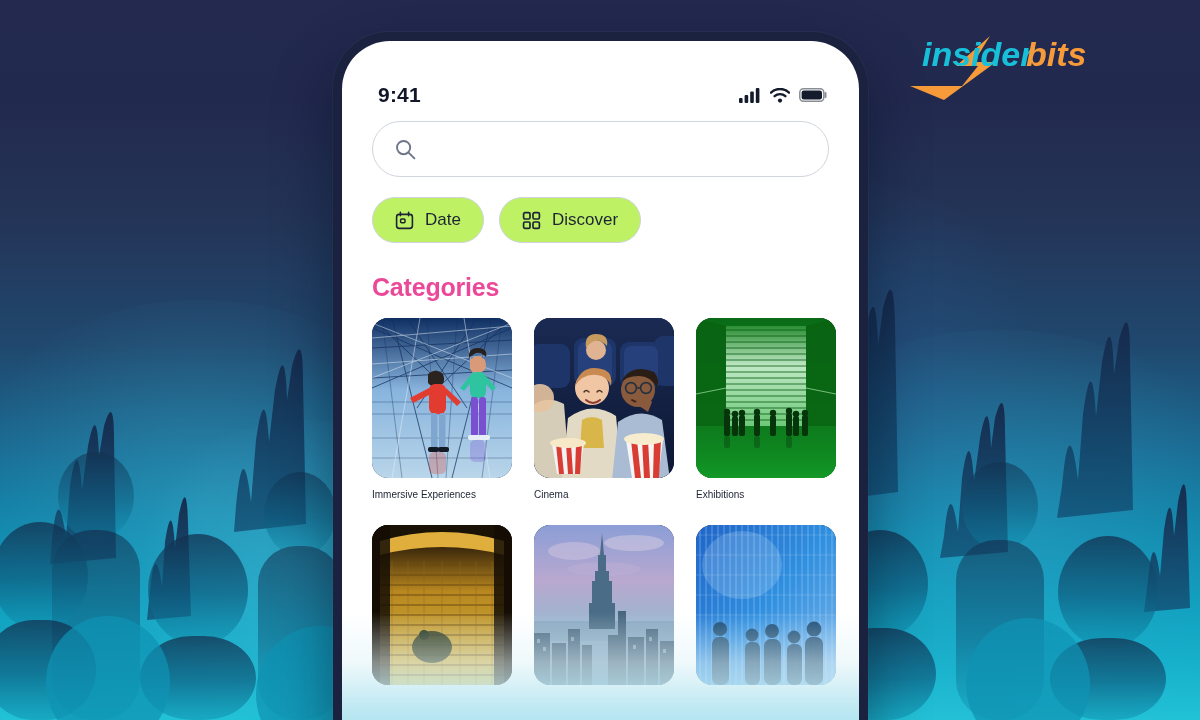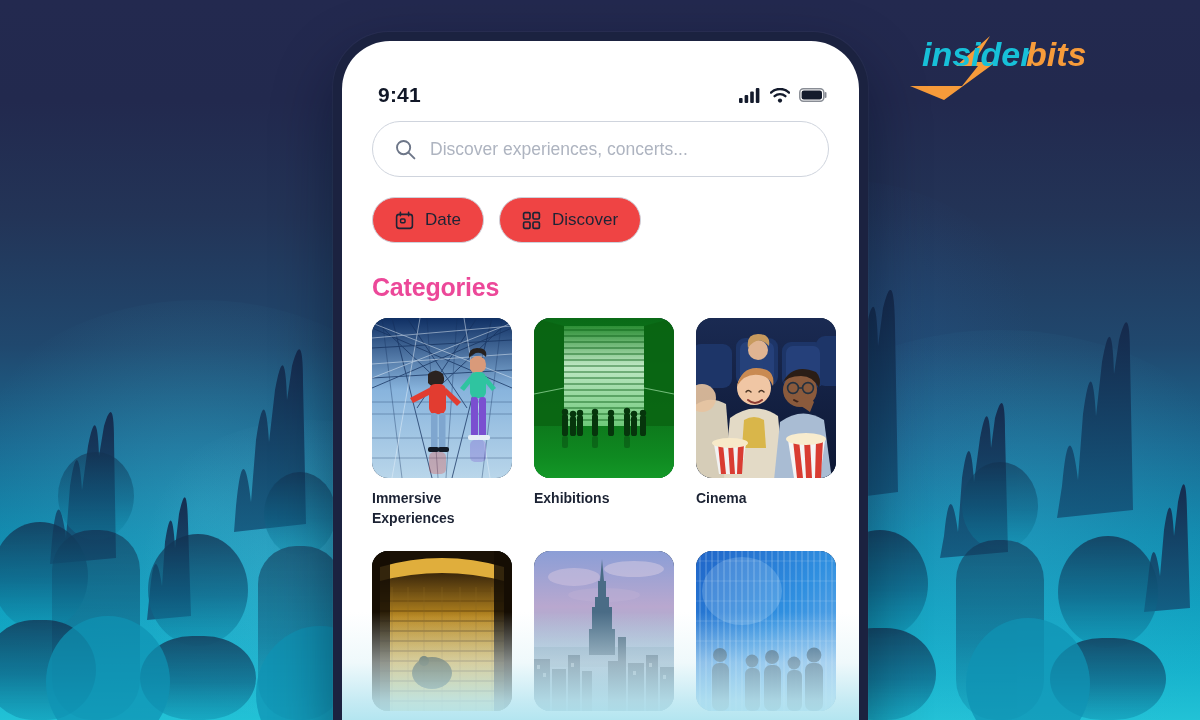--- a/index.html
+++ b/index.html
@@ -151,21 +151,21 @@
     margin: 20px 0 0 30px;
   }
   .pill {
     display: inline-flex;
     align-items: center;
     gap: 11px;
     height: 46px;
     padding: 17px 22px;
     border: 1.6px solid #cdd2db;
     border-radius: 24px;
-    background: #ef4444;
+    background: #bef264;
     cursor: pointer;
     font-size: 17px;
     color: #1d2435;
   }
   .pill svg { display: block; }
 
   
   #cat-heading {
     margin: 30px 0 0 30px;
     font-size: 25px;
@@ -184,24 +184,23 @@
     width: 140px; height: 160px;
     border-radius: 16px;
     overflow: hidden;
     position: relative;
     background: #0d2238;
     cursor: pointer;
   }
   .cat-thumb svg { display: block; width: 100%; height: 100%; }
   .cat-label {
     margin-top: 10px;
-    font-size: 14px;
+    font-size: 10px;
     line-height: 1.45;
     color: #1b2233;
-    font-weight: bold;
   }
   .cat-grid.row2 { margin-top: 22px; }
 </style>
 </head>
 <body>
 
 <div id="scene">
 
   <div class="haze haze-d"></div>
   <div class="haze haze-a"></div>
@@ -311,21 +310,20 @@
             <path d="M26.6 5 v4" stroke="#141b2c" stroke-width="1.8" stroke-linecap="round" opacity=".5"></path>
           </svg>
         </div>
       </div>
 
       <div id="searchbar">
         <svg width="21" height="21" viewBox="0 0 21 21">
           <circle cx="8.6" cy="8.6" r="6.6" fill="none" stroke="#6d7688" stroke-width="1.9"></circle>
           <path d="M13.6 13.6 L19.4 19.4" stroke="#6d7688" stroke-width="1.9" stroke-linecap="round"></path>
         </svg>
-        <input id="search-input" type="text" placeholder="Discover experiences, concerts..." style="">
       </div>
 
       <div id="filters">
         <div class="pill">
           <svg width="19" height="19" viewBox="0 0 19 19">
             <rect x="1.6" y="3.4" width="15.8" height="14" rx="2.6" fill="none" stroke="#1d2435" stroke-width="1.6"></rect>
             <path d="M5.4 1.4 v3.4 M13.6 1.4 v3.4" stroke="#1d2435" stroke-width="1.6" stroke-linecap="round"></path>
             <rect x="5.6" y="8" width="4.4" height="3.8" rx="1" fill="none" stroke="#1d2435" stroke-width="1.5"></rect>
           </svg>
           <span>Date</span>
@@ -388,20 +386,87 @@
                 <rect x="106" y="117" width="12" height="5" rx="2" fill="#e6eef6"></rect>
               </g>
 
               <g opacity=".28">
                 <rect x="57" y="134" width="17" height="22" rx="5" fill="#e23c30"></rect>
                 <rect x="98" y="122" width="16" height="22" rx="5" fill="#7a4fd0"></rect>
               </g>
             </svg>
           </div>
           <div class="cat-label">Immersive Experiences</div>
+        </div>
+
+        <div class="cat-card">
+          <div class="cat-thumb">
+            <svg viewBox="0 0 140 160" preserveAspectRatio="xMidYMid slice">
+              <defs>
+                <linearGradient id="cin" x1="0" y1="0" x2="0" y2="1">
+                  <stop offset="0%" stop-color="#1a2a52"></stop>
+                  <stop offset="100%" stop-color="#0d1733"></stop>
+                </linearGradient>
+              </defs>
+              <rect width="140" height="160" fill="url(#cin)"></rect>
+
+              <g fill="#1d3568">
+                <rect x="-4" y="26" width="40" height="44" rx="9"></rect>
+                <rect x="40" y="20" width="42" height="48" rx="9"></rect>
+                <rect x="86" y="24" width="42" height="46" rx="9"></rect>
+                <rect x="120" y="18" width="28" height="50" rx="9"></rect>
+              </g>
+              <g fill="#27437e" opacity=".85">
+                <rect x="44" y="24" width="34" height="40" rx="7"></rect>
+                <rect x="90" y="28" width="34" height="38" rx="7"></rect>
+              </g>
+
+              <g>
+                <circle cx="62" cy="32" r="10" fill="#e0b492"></circle>
+                <path d="M52 30 q10 -14 21 -2 q2 -12 -11 -12 q-12 0 -10 14 z" fill="#c79a5e"></path>
+              </g>
+
+              <path d="M-10 96 q18 -22 40 -10 l6 74 -52 0 z" fill="#d6cdb8"></path>
+              <circle cx="6" cy="80" r="14" fill="#e7c3a0" opacity=".9"></circle>
+
+              <g>
+                <circle cx="58" cy="70" r="17" fill="#f0c6a4"></circle>
+                <path d="M41 68 q6 -24 30 -16 q8 4 6 16 q-4 -10 -14 -11 q-14 -2 -22 11 z" fill="#c98a52"></path>
+                <path d="M50 74 q2 -3 5 0 M63 74 q2 -3 5 0" stroke="#4a3524" stroke-width="1.4" fill="none" stroke-linecap="round"></path>
+                <path d="M52 82 q7 6 14 0" stroke="#8c3a32" stroke-width="2" fill="none" stroke-linecap="round"></path>
+                <path d="M34 100 q24 -18 48 -2 l6 62 -60 0 z" fill="#e3dac6"></path>
+                <path d="M48 102 q10 -6 20 0 l2 28 -24 0 z" fill="#d9b64a"></path>
+              </g>
+
+              <g>
+                <circle cx="104" cy="72" r="17" fill="#8a5a3c"></circle>
+                <path d="M86 66 q10 -22 34 -12 q6 6 3 16 q-6 -12 -18 -12 q-14 0 -19 8 z" fill="#2a1d16"></path>
+                <g stroke="#24313f" stroke-width="1.6" fill="none">
+                  <circle cx="97" cy="70" r="5.4"></circle>
+                    <circle cx="112" cy="70" r="5.4"></circle>
+                  <path d="M102.4 70 h4.2"></path>
+                </g>
+                <path d="M98 82 q7 5 13 -1" stroke="#3d2218" stroke-width="2" fill="none" stroke-linecap="round"></path>
+                <path d="M84 104 q22 -16 44 -2 l8 60 -58 0 z" fill="#a9bcd3"></path>
+                <path d="M100 86 q10 -12 18 -2 l-4 10 q-8 -6 -14 -8 z" fill="#8a5a3c"></path>
+              </g>
+
+              <g>
+                <path d="M18 126 l5 30 h22 l5 -30 z" fill="#f2f2f2"></path>
+                <path d="M22 126 l3 30 h5 l-3 -30 z M32 126 l2 30 h5 l-2 -30 z M42 126 l-1 30 h5 l2 -30 z" fill="#d93c32"></path>
+                <ellipse cx="34" cy="125" rx="18" ry="5" fill="#f7e9c8"></ellipse>
+              </g>
+              <g>
+                <path d="M92 122 l6 38 h26 l5 -38 z" fill="#f5f5f5"></path>
+                <path d="M97 122 l4 38 h6 l-4 -38 z M108 122 l2 38 h6 l-2 -38 z M120 122 l-1 38 h6 l2 -38 z" fill="#d93c32"></path>
+                <ellipse cx="110" cy="121" rx="20" ry="6" fill="#f8ecce"></ellipse>
+              </g>
+            </svg>
+          </div>
+          <div class="cat-label">Cinema</div>
         </div>
 
         <div class="cat-card">
           <div class="cat-thumb">
             <svg viewBox="0 0 140 160" preserveAspectRatio="xMidYMid slice">
               <defs>
                 <linearGradient id="exG" x1="0" y1="0" x2="0" y2="1">
                   <stop offset="0%" stop-color="#0a6b17"></stop>
                   <stop offset="60%" stop-color="#0d8a20"></stop>
                   <stop offset="100%" stop-color="#16a62c"></stop>
@@ -447,87 +512,20 @@
               </g>
               <g fill="#06350c" opacity=".35">
                 <rect x="28" y="118" width="6" height="12" rx="2"></rect>
                 <rect x="58" y="118" width="6" height="12" rx="2"></rect>
                 <rect x="90" y="118" width="6" height="12" rx="2"></rect>
               </g>
             </svg>
           </div>
           <div class="cat-label">Exhibitions</div>
         </div>
-
-        <div class="cat-card">
-          <div class="cat-thumb">
-            <svg viewBox="0 0 140 160" preserveAspectRatio="xMidYMid slice">
-              <defs>
-                <linearGradient id="cin" x1="0" y1="0" x2="0" y2="1">
-                  <stop offset="0%" stop-color="#1a2a52"></stop>
-                  <stop offset="100%" stop-color="#0d1733"></stop>
-                </linearGradient>
-              </defs>
-              <rect width="140" height="160" fill="url(#cin)"></rect>
-
-              <g fill="#1d3568">
-                <rect x="-4" y="26" width="40" height="44" rx="9"></rect>
-                <rect x="40" y="20" width="42" height="48" rx="9"></rect>
-                <rect x="86" y="24" width="42" height="46" rx="9"></rect>
-                <rect x="120" y="18" width="28" height="50" rx="9"></rect>
-              </g>
-              <g fill="#27437e" opacity=".85">
-                <rect x="44" y="24" width="34" height="40" rx="7"></rect>
-                <rect x="90" y="28" width="34" height="38" rx="7"></rect>
-              </g>
-
-              <g>
-                <circle cx="62" cy="32" r="10" fill="#e0b492"></circle>
-                <path d="M52 30 q10 -14 21 -2 q2 -12 -11 -12 q-12 0 -10 14 z" fill="#c79a5e"></path>
-              </g>
-
-              <path d="M-10 96 q18 -22 40 -10 l6 74 -52 0 z" fill="#d6cdb8"></path>
-              <circle cx="6" cy="80" r="14" fill="#e7c3a0" opacity=".9"></circle>
-
-              <g>
-                <circle cx="58" cy="70" r="17" fill="#f0c6a4"></circle>
-                <path d="M41 68 q6 -24 30 -16 q8 4 6 16 q-4 -10 -14 -11 q-14 -2 -22 11 z" fill="#c98a52"></path>
-                <path d="M50 74 q2 -3 5 0 M63 74 q2 -3 5 0" stroke="#4a3524" stroke-width="1.4" fill="none" stroke-linecap="round"></path>
-                <path d="M52 82 q7 6 14 0" stroke="#8c3a32" stroke-width="2" fill="none" stroke-linecap="round"></path>
-                <path d="M34 100 q24 -18 48 -2 l6 62 -60 0 z" fill="#e3dac6"></path>
-                <path d="M48 102 q10 -6 20 0 l2 28 -24 0 z" fill="#d9b64a"></path>
-              </g>
-
-              <g>
-                <circle cx="104" cy="72" r="17" fill="#8a5a3c"></circle>
-                <path d="M86 66 q10 -22 34 -12 q6 6 3 16 q-6 -12 -18 -12 q-14 0 -19 8 z" fill="#2a1d16"></path>
-                <g stroke="#24313f" stroke-width="1.6" fill="none">
-                  <circle cx="97" cy="70" r="5.4"></circle>
-                    <circle cx="112" cy="70" r="5.4"></circle>
-                  <path d="M102.4 70 h4.2"></path>
-                </g>
-                <path d="M98 82 q7 5 13 -1" stroke="#3d2218" stroke-width="2" fill="none" stroke-linecap="round"></path>
-                <path d="M84 104 q22 -16 44 -2 l8 60 -58 0 z" fill="#a9bcd3"></path>
-                <path d="M100 86 q10 -12 18 -2 l-4 10 q-8 -6 -14 -8 z" fill="#8a5a3c"></path>
-              </g>
-
-              <g>
-                <path d="M18 126 l5 30 h22 l5 -30 z" fill="#f2f2f2"></path>
-                <path d="M22 126 l3 30 h5 l-3 -30 z M32 126 l2 30 h5 l-2 -30 z M42 126 l-1 30 h5 l2 -30 z" fill="#d93c32"></path>
-                <ellipse cx="34" cy="125" rx="18" ry="5" fill="#f7e9c8"></ellipse>
-              </g>
-              <g>
-                <path d="M92 122 l6 38 h26 l5 -38 z" fill="#f5f5f5"></path>
-                <path d="M97 122 l4 38 h6 l-4 -38 z M108 122 l2 38 h6 l-2 -38 z M120 122 l-1 38 h6 l2 -38 z" fill="#d93c32"></path>
-                <ellipse cx="110" cy="121" rx="20" ry="6" fill="#f8ecce"></ellipse>
-              </g>
-            </svg>
-          </div>
-          <div class="cat-label">Cinema</div>
-        </div>
       </div>
 
       <div class="cat-grid row2">
 
         <div class="cat-card">
           <div class="cat-thumb">
             <svg viewBox="0 0 140 160" preserveAspectRatio="xMidYMid slice">
               <defs>
                 <linearGradient id="thG" x1="0" y1="0" x2="0" y2="1">
                   <stop offset="0%" stop-color="#2a1a08"></stop>

